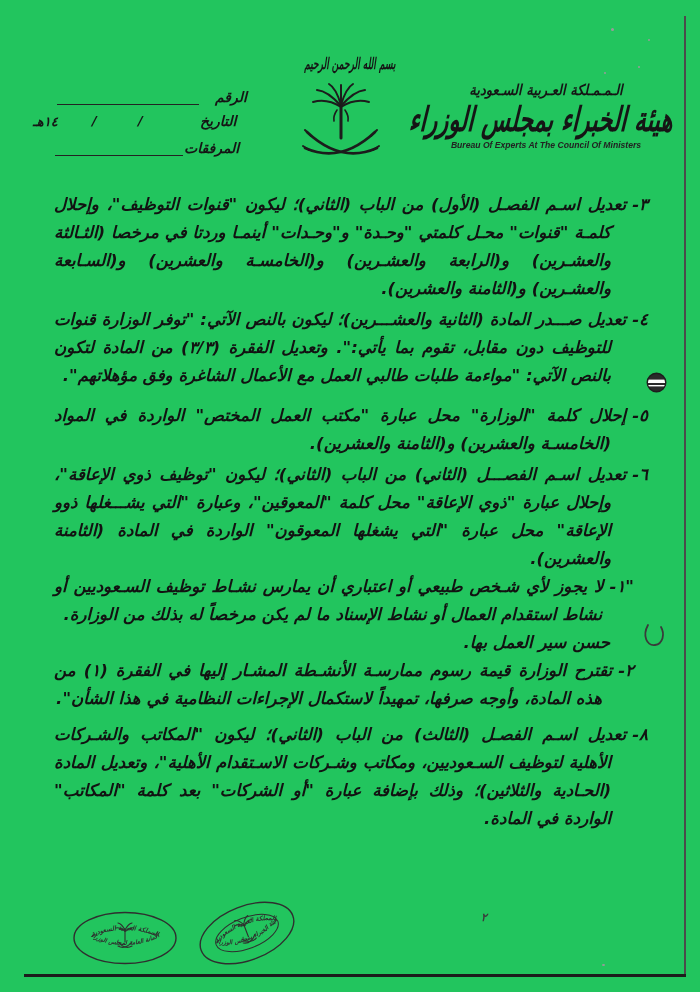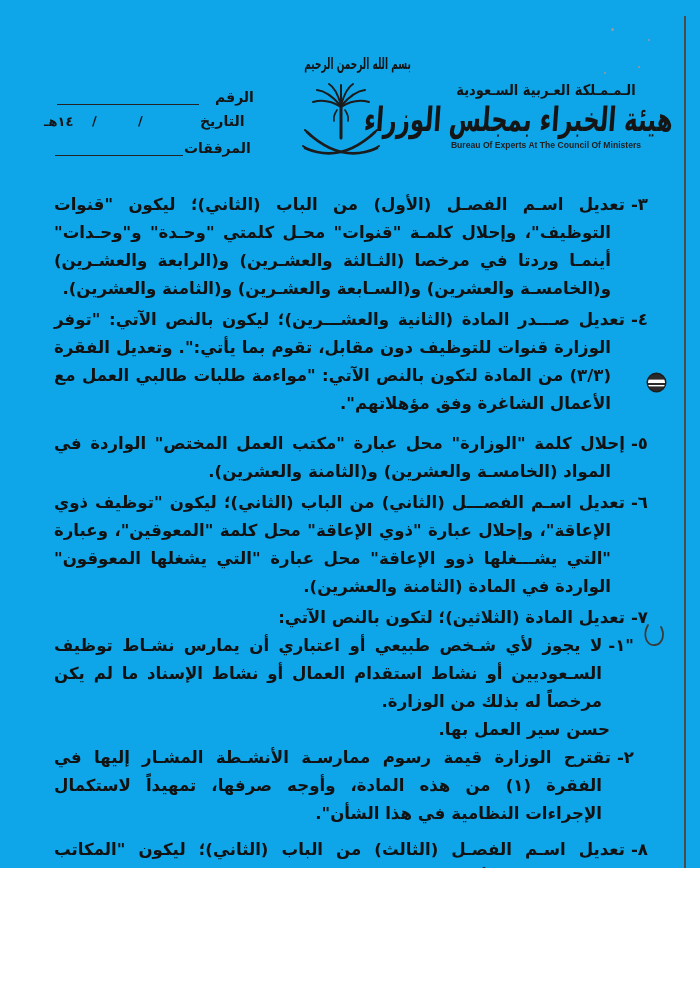--- a/index.html
+++ b/index.html
@@ -1,18 +1,18 @@
 <!DOCTYPE html>
 <html lang="ar"><head>
 <meta charset="utf-8">
 <style>
   html,body{margin:0;padding:0;background:#ffffff;}
   #page{
-    position:relative;width:700px;height:868px;background:#0ea5e9;
-    font-family:"DejaVu Sans",sans-serif;color:#151515;overflow:hidden;
+    position:relative;width:700px;height:992px;background:#22c55e;
+    font-family:"DejaVu Sans",sans-serif;color:#151515;overflow:hidden;font-style:italic;
   }
   
   .right-border{position:absolute;left:684px;top:16px;width:2px;height:960px;background:#4b4b4b;}
   .bottom-border{position:absolute;left:24px;top:974px;width:662px;height:2.5px;background:#1c1c1c;}
   .bottom-faint-line{position:absolute;left:505px;top:995px;width:165px;height:1px;background:#b9b9b9;}
   .speck{position:absolute;background:#9a9a9a;border-radius:50%;}
 
   
   .bismillah{
     position:absolute;left:288px;top:56px;width:116px;text-align:center;
@@ -100,40 +100,37 @@
     <div class="agency-name">هيئة الخبراء بمجلس الوزراء</div>
     <div class="agency-english">Bureau Of Experts At The Council Of Ministers</div>
   </div>
 
   <div class="field-label" style="left:215px;top:89px;">الرقم</div>
   <div class="field-line" style="left:57px;top:104px;width:142px;"></div>
 
   <div class="field-label" style="left:200px;top:113px;">التاريخ</div>
   <div class="date-glyph" style="left:138px;top:113px;">/</div>
   <div class="date-glyph" style="left:92px;top:113px;">/</div>
-  <div class="date-glyph" style="left:44px;top:114px;">١٤هـ</div>
+  <div class="date-glyph" style="left:33px;top:114px;">١٤هـ</div>
 
   <div class="field-label" style="left:184px;top:140px;">المرفقات</div>
   <div class="field-line" style="left:55px;top:155px;width:128px;"></div>
 
   <div id="body-block">
     <div class="item first">
       <span class="num">٣-</span><span>تعديل اسـم الفصـل (الأول) من الباب (الثاني)؛ ليكون "قنوات التوظيف"، وإحلال كلمـة "قنوات" محـل كلمتي "وحـدة" و"وحـدات" أينمـا وردتا في مرخصا (الثـالثة والعشـرين) و(الرابعة والعشـرين) و(الخامسـة والعشرين) و(السـابعة والعشـرين) و(الثامنة والعشرين).</span>
     </div>
     <div class="item">
       <span class="num">٤-</span><span>تعديل صـــدر المادة (الثانية والعشـــرين)؛ ليكون بالنص الآتي: "توفر الوزارة قنوات للتوظيف دون مقابل، تقوم بما يأتي:". وتعديل الفقرة (٣/٣) من المادة لتكون بالنص الآتي: "مواءمة طلبات طالبي العمل مع الأعمال الشاغرة وفق مؤهلاتهم".</span>
     </div>
     <div class="item gap">
       <span class="num">٥-</span><span>إحلال كلمة "الوزارة" محل عبارة "مكتب العمل المختص" الواردة في المواد (الخامسـة والعشرين) و(الثامنة والعشرين).</span>
     </div>
     <div class="item">
       <span class="num">٦-</span><span>تعديل اسـم الفصـــل (الثاني) من الباب (الثاني)؛ ليكون "توظيف ذوي الإعاقة"، وإحلال عبارة "ذوي الإعاقة" محل كلمة "المعوقين"، وعبارة "التي يشـــغلها ذوو الإعاقة" محل عبارة "التي يشغلها المعوقون" الواردة في المادة (الثامنة والعشرين).</span>
-    </div>
-    <div class="item">
-      <span class="num">٧-</span><span>تعديل المادة (الثلاثين)؛ لتكون بالنص الآتي:</span>
     </div>
     <div class="sub">
       <span class="num">"١-</span><span>لا يجوز لأي شـخص طبيعي أو اعتباري أن يمارس نشـاط توظيف السـعوديين أو نشاط استقدام العمال أو نشاط الإسناد ما لم يكن مرخصاً له بذلك من الوزارة.</span>
     </div>
     <div class="para-last">حسن سير العمل بها.</div>
     <div class="sub">
       <span class="num">٢-</span><span>تقترح الوزارة قيمة رسوم ممارسـة الأنشـطة المشـار إليها في الفقرة (١) من هذه المادة، وأوجه صرفها، تمهيداً لاستكمال الإجراءات النظامية في هذا الشأن".</span>
     </div>
     <div class="item gap8">
       <span class="num">٨-</span><span>تعديل اسـم الفصـل (الثالث) من الباب (الثاني)؛ ليكون "المكاتب والشـركات الأهلية لتوظيف السـعوديين، ومكاتب وشـركات الاسـتقدام الأهلية"، وتعديل المادة (الحـادية والثلاثين)؛ وذلك بإضافة عبارة "أو الشركات" بعد كلمة "المكاتب" الواردة في المادة.</span>

